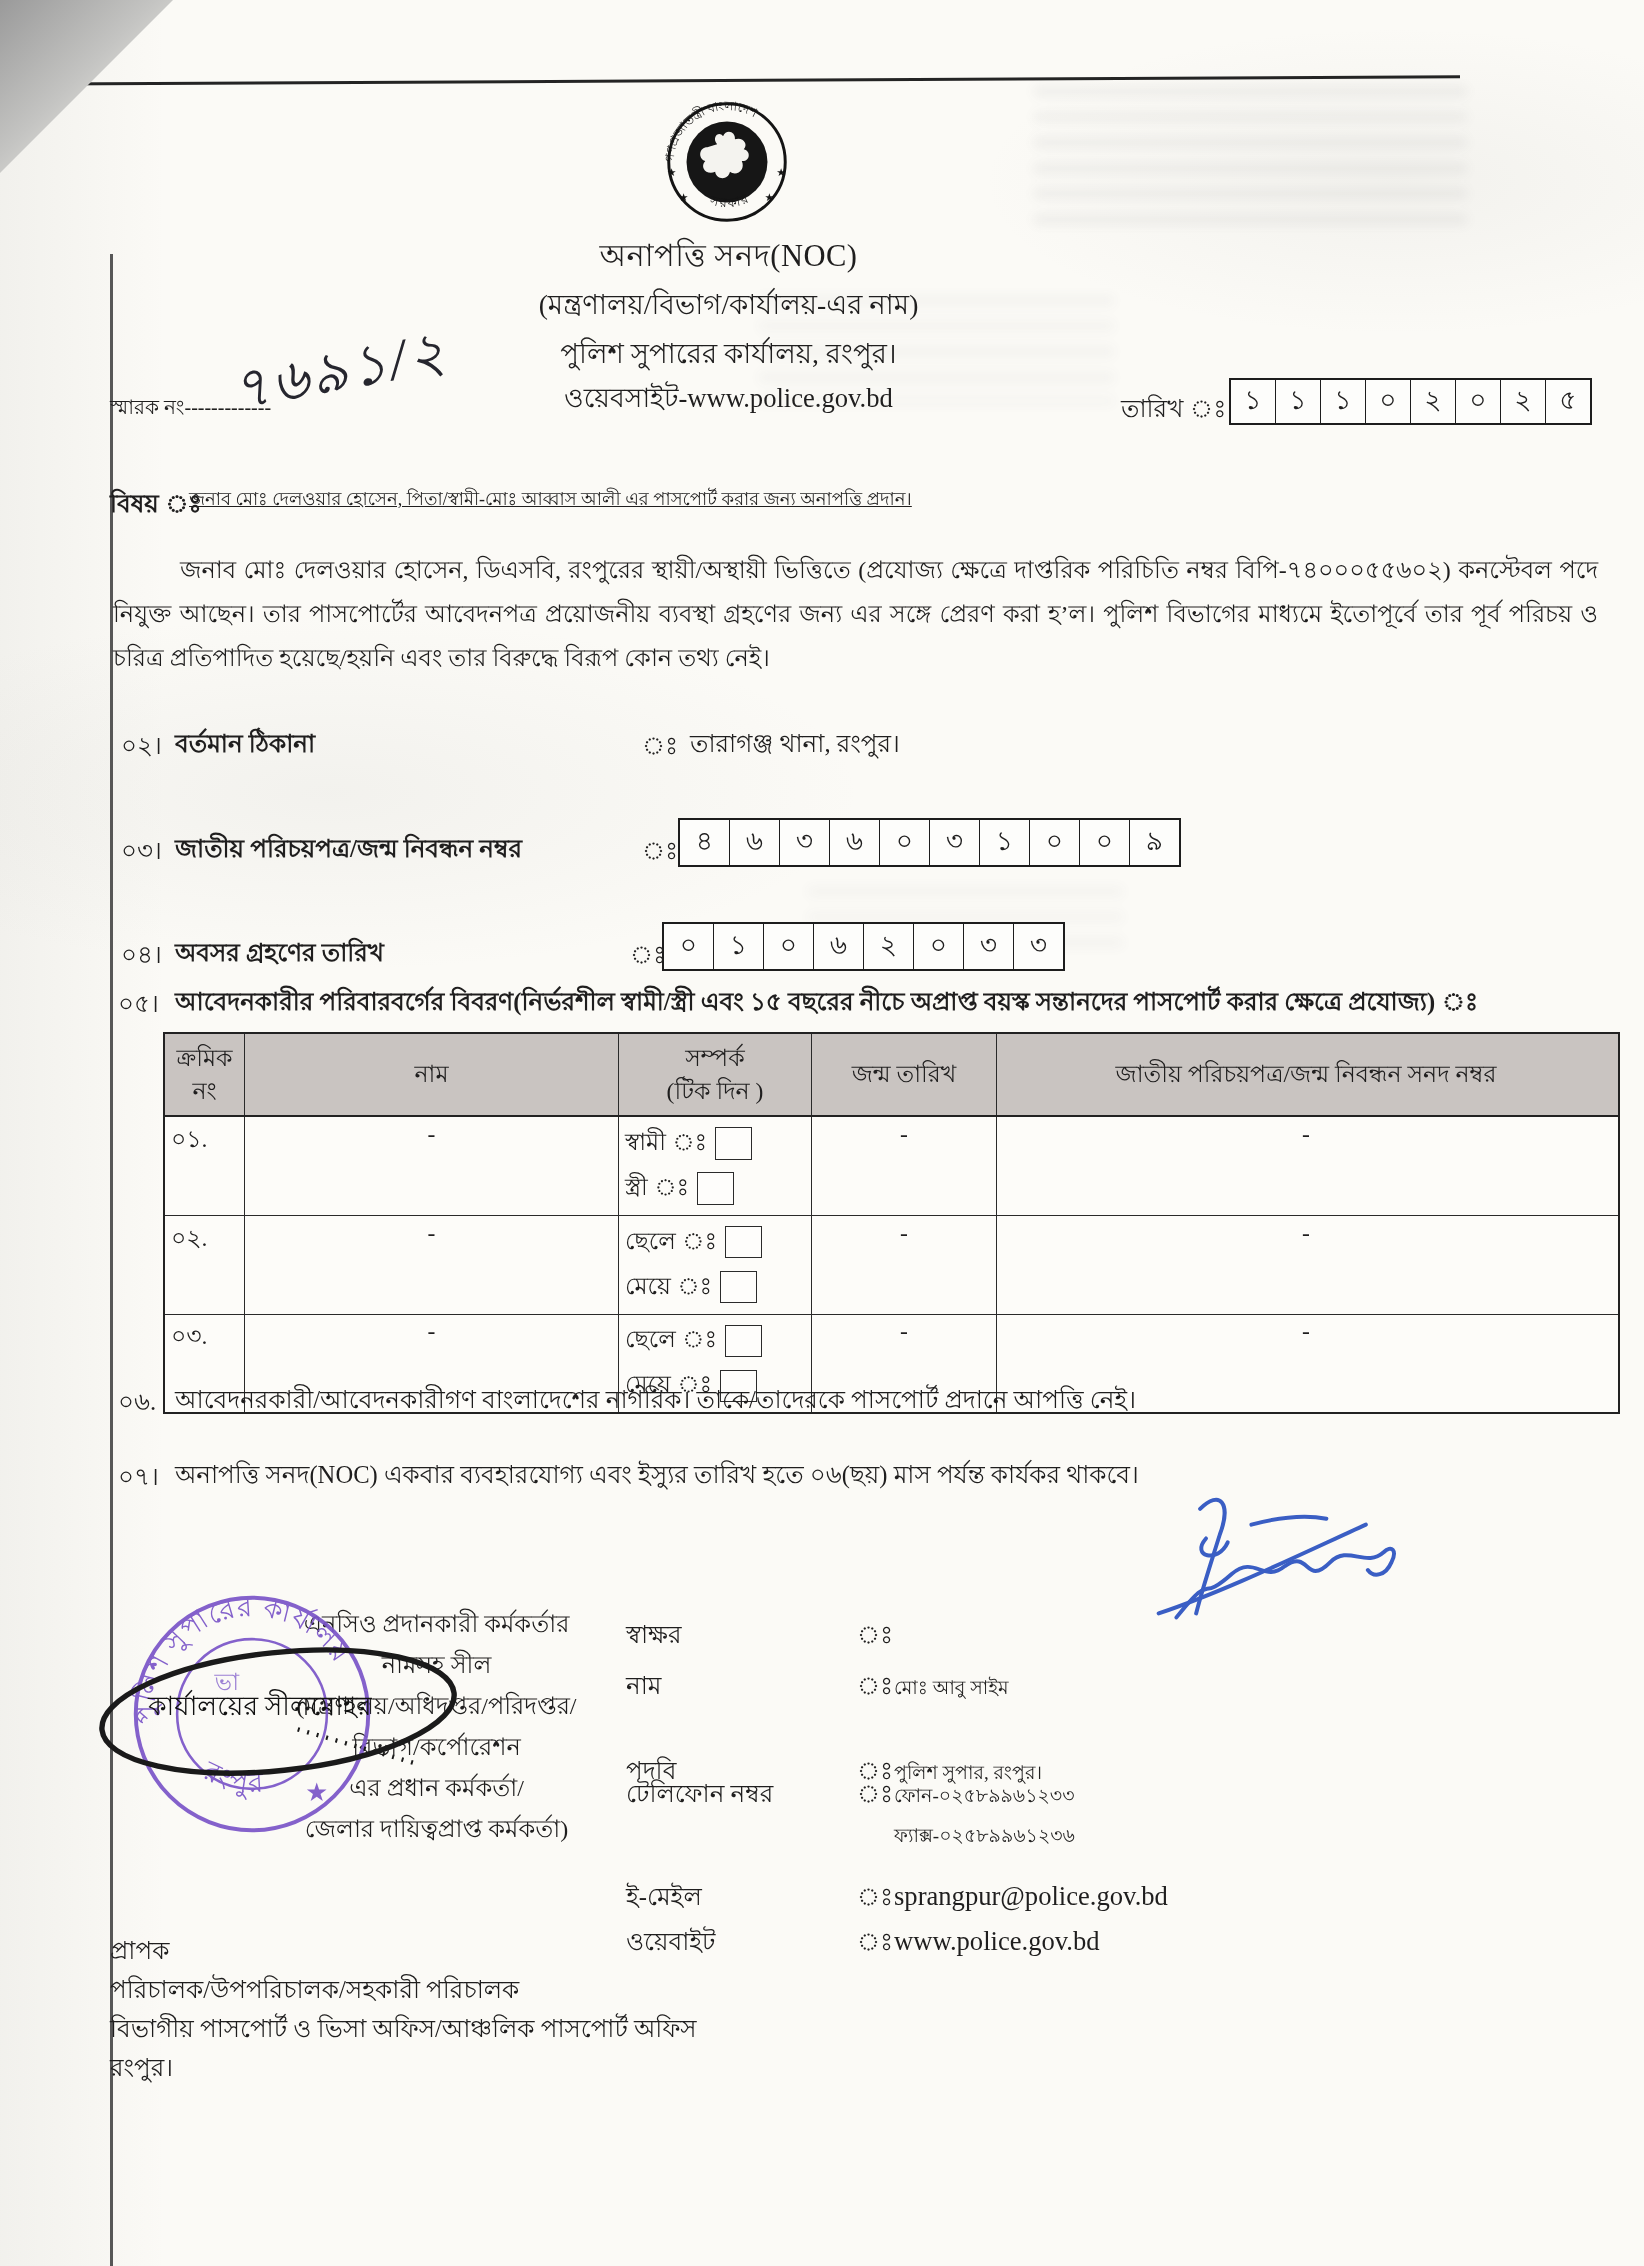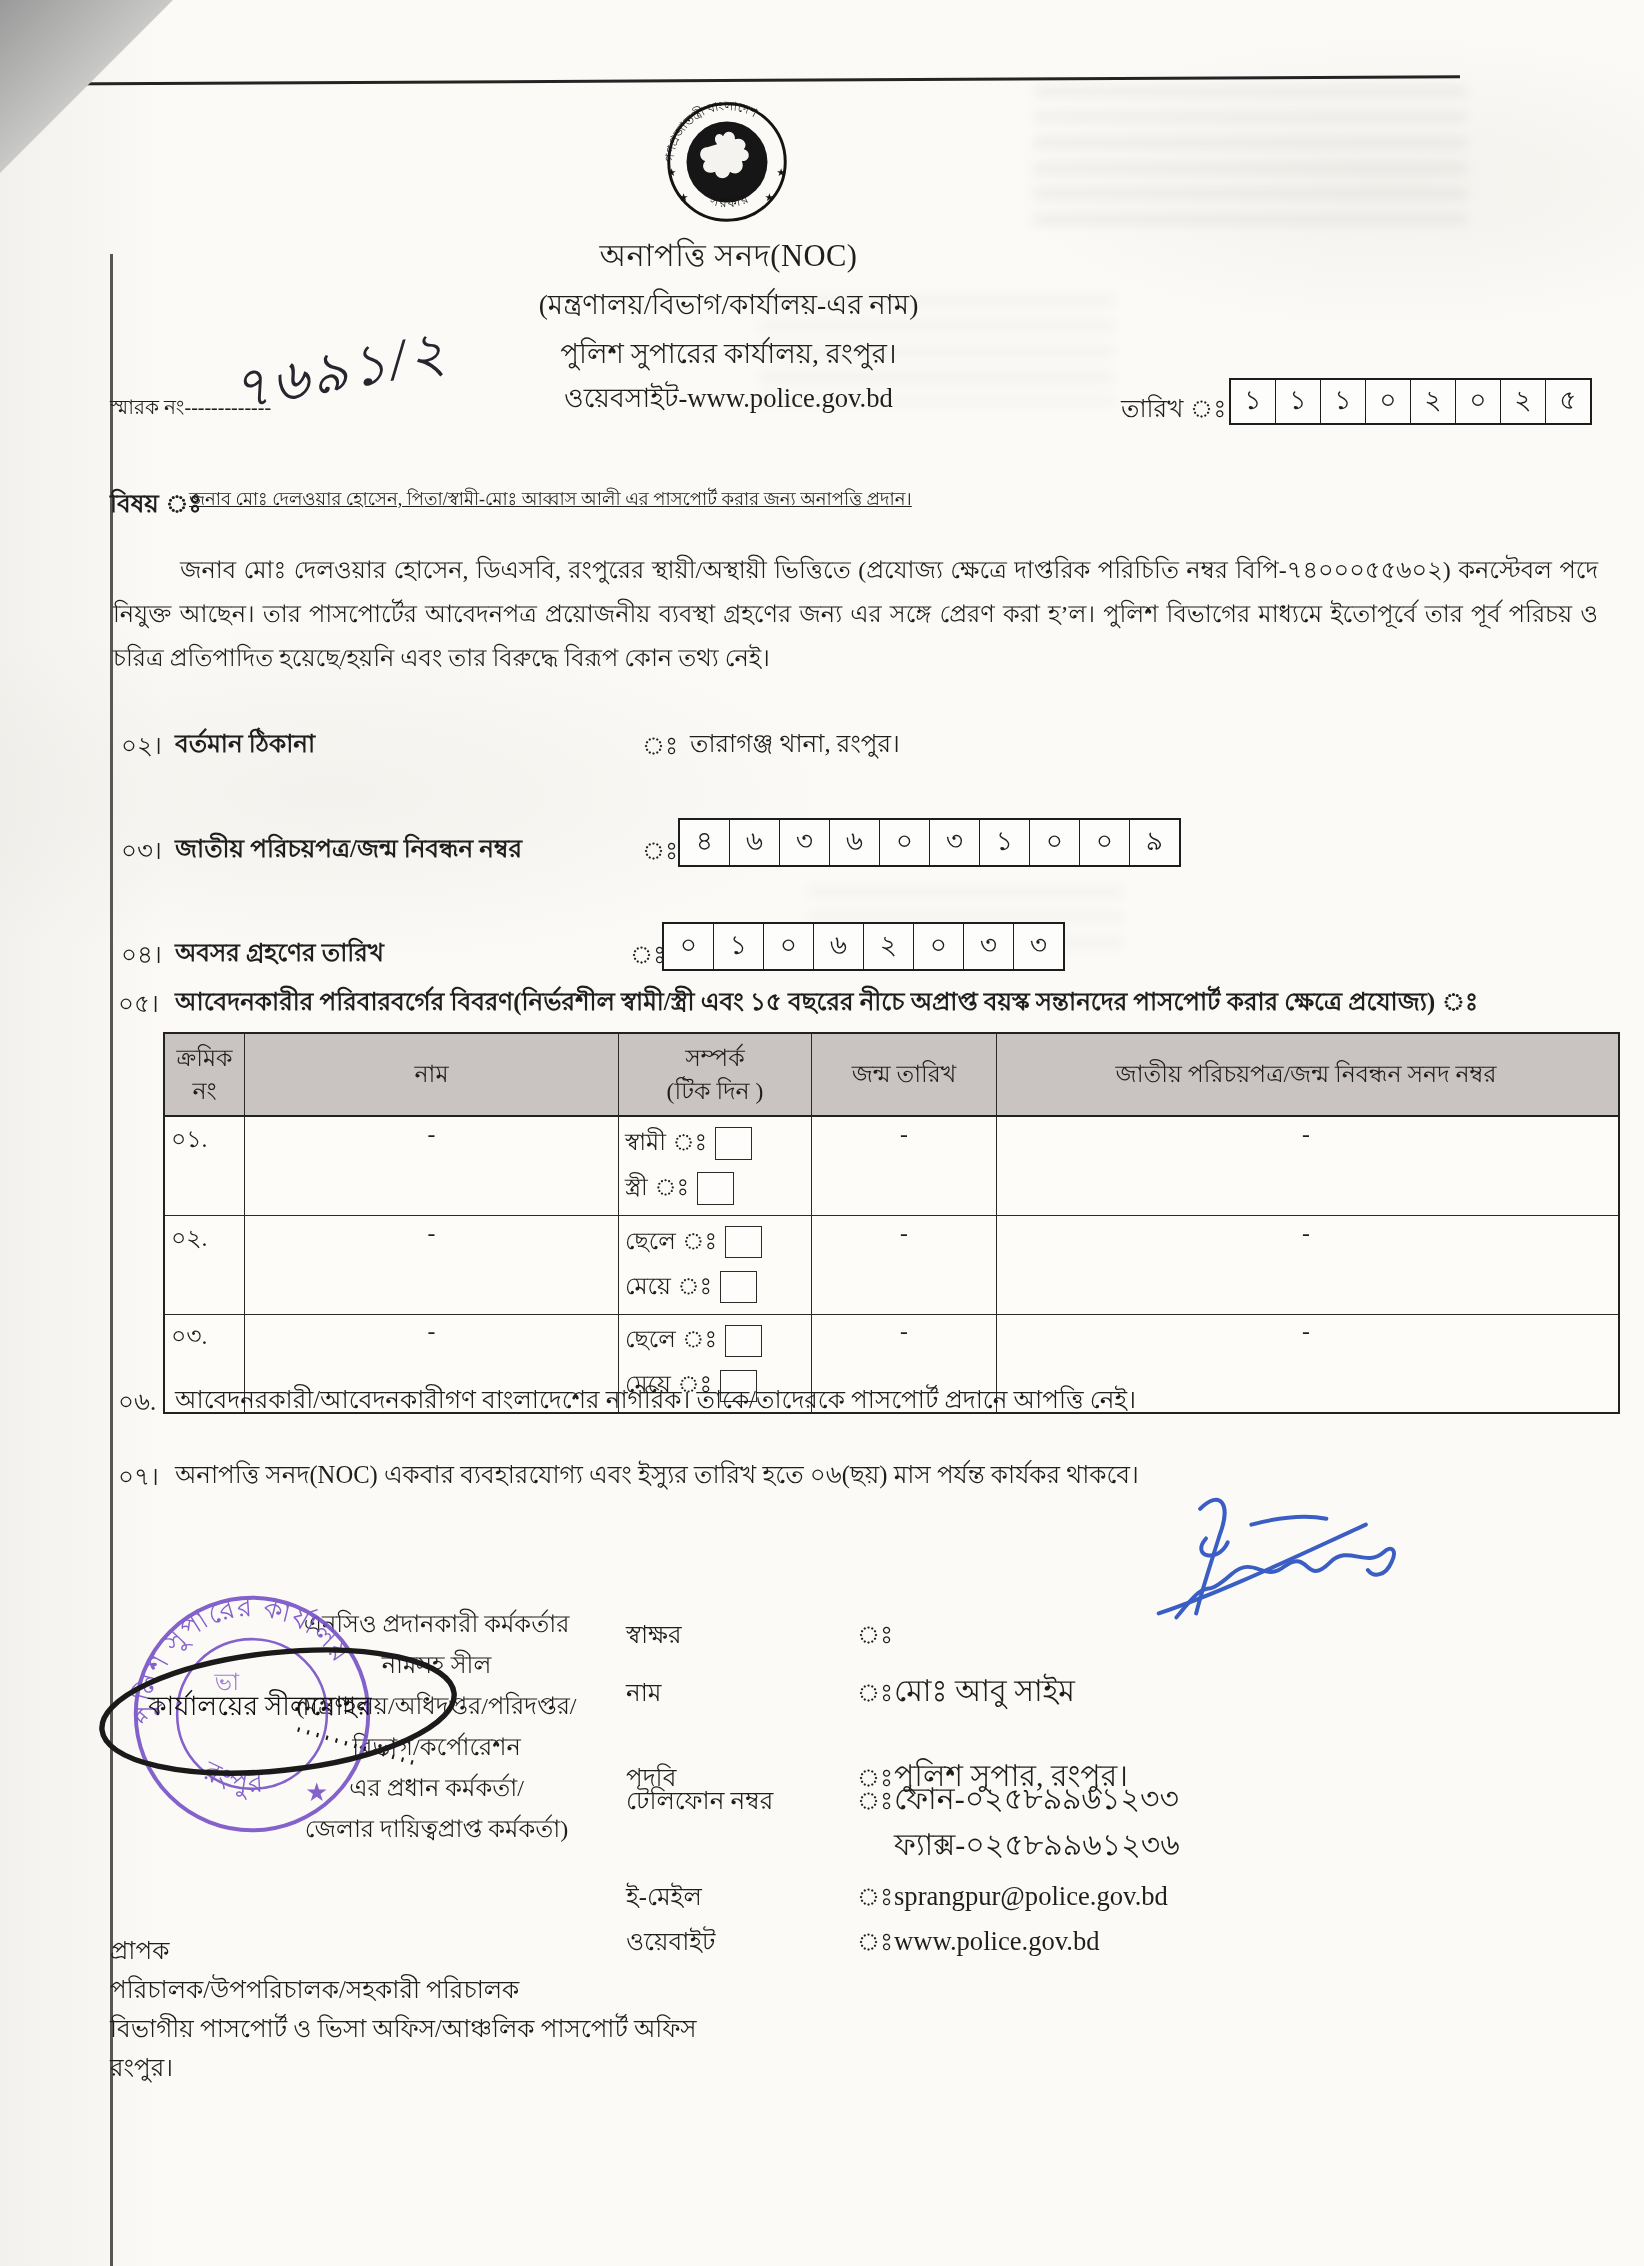--- a/index.html
+++ b/index.html
@@ -67,21 +67,21 @@
   .cell-sl{display:flex;align-items:flex-start;justify-content:flex-start;font-size:23.6px;padding:9.9px 0 0 13.8px;}
   .cell-rel{display:flex;flex-direction:column;justify-content:space-around;padding:3.9px 2px 3.9px 9.9px;}
   .rel-row{display:flex;align-items:center;gap:8px;font-size:23.6px;margin:3px 0;text-align:right;}
   .tickbox{width:35px;height:30.5px;border:1.7px solid #2b2b2b;background:#fefdfb;display:inline-block;}
   
   .nco-lines{left:274px;top:1604px;width:325px;text-align:center;font-size:24px;line-height:41px;}
   .sig-fields{left:626px;top:1606px;width:985px;}
   .sig-row{position:absolute;left:0;white-space:nowrap;}
   .sig-label{display:inline-block;width:231px;font-size:24.6px;}
   .sig-colon{display:inline-block;width:37px;font-size:24.6px;}
-  .sig-value{font-size:30px;}
+  .sig-value{font-size:19px;}
   .sig-value.en{font-family:"Liberation Serif","DejaVu Serif",serif;font-size:26.6px;}
   .stamp-label{left:148px;top:1686px;font-size:26.6px;color:#111;}
   .recipient{left:110px;top:1931px;font-size:24.6px;line-height:39px;}
 </style>
 </head>
 <body>
 
 <div class="page">
 
   <div class="abs scan-topline"></div>

